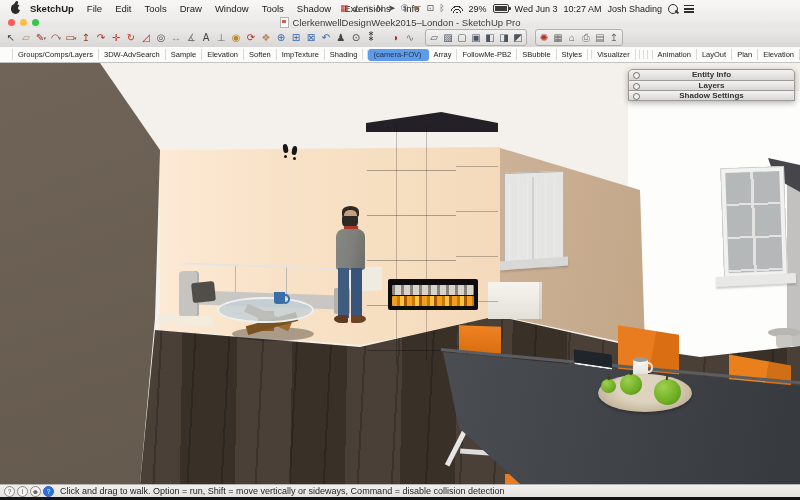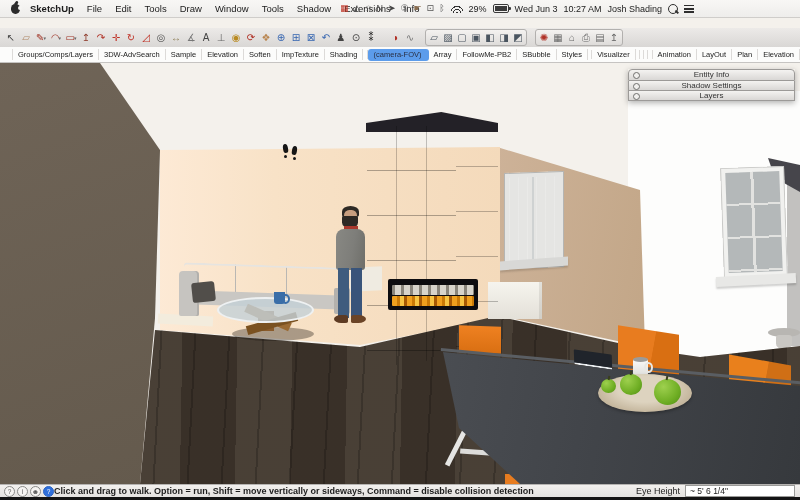--- a/index.html
+++ b/index.html
@@ -198,21 +198,21 @@
   .apple-l{left:654px;top:316px;width:27px;height:26px;}
   
   .foot{width:5px;height:9px;background:#161616;border-radius:50% 50% 40% 40%;}
   .f1{left:283px;top:81px;transform:rotate(-10deg);}
   .f2{left:292px;top:83px;transform:rotate(10deg);}
   .heel{width:3px;height:3px;background:#161616;border-radius:50%;}
   .h1{left:284px;top:92px;}
   .h2{left:293px;top:94px;}
   
   .panel{position:absolute;left:628px;top:6px;width:167px;z-index:40;
-    box-shadow:0 2px 6px rgba(0,0,0,.3);font-size:8px;color:#333;}
+    box-shadow:0 2px 6px rgba(0,0,0,.3);font-size:8px;color:#333;font-weight:bold;}
   .p-titlebar{position:relative;height:10px;background:linear-gradient(#f4f3f1,#d9d7d5);
     border:1px solid #9c9a98;border-radius:4px 4px 0 0;text-align:center;line-height:10px;}
   .p-bar{position:relative;height:9px;background:linear-gradient(#f4f3f1,#d9d7d5);
     border:1px solid #9c9a98;border-top:none;text-align:center;line-height:9px;}
   .p-circle{position:absolute;left:4px;top:2px;width:5px;height:5px;border:1px solid #6f6f6d;border-radius:50%;background:#f0efed;}
   .p-body{position:relative;height:64px;background:#e9e8e6;border:1px solid #9c9a98;border-top:none;}
   .p-msg{position:absolute;left:8px;top:6px;font-size:9.5px;color:#222;}
   .ei-toggle{position:absolute;right:7px;top:5px;width:11px;height:13px;background:#fbfbf9;
     border:1px solid #8f8d8b;border-radius:2px;}
   .ei-toggle::before{content:"";position:absolute;left:2.5px;top:2px;border-left:2.5px solid transparent;
@@ -222,21 +222,21 @@
   .ei-resize{position:absolute;right:1px;bottom:1px;width:8px;height:8px;
     background:repeating-linear-gradient(135deg,transparent 0 2px,#9a9a98 2px 3px);}
   
   #statusbar{position:absolute;left:0;top:484px;width:800px;height:13px;
     background:linear-gradient(#f2f0ee,#e4e2e0);border-top:1px solid #b5b3b1;box-sizing:border-box;
     display:flex;align-items:center;padding-left:4px;font-size:9px;color:#1e1e1e;}
   #sb-icons{display:flex;gap:2px;align-items:center;}
   .sb-circle{width:9px;height:9px;border-radius:50%;border:1px solid #8a8a88;background:#f6f4f2;
     font-size:6.5px;line-height:9px;text-align:center;color:#555;}
   .sb-circle.blue{background:#2f6fdb;border-color:#2a63c4;color:#fff;}
-  #sb-msg{margin-left:0;white-space:nowrap;overflow:hidden;font-weight:bold;}
+  #sb-msg{margin-left:6px;white-space:nowrap;overflow:hidden;}
   #sb-right{margin-left:auto;display:flex;align-items:center;gap:5px;padding-right:5px;}
   #eye-value{display:inline-block;width:100px;height:10px;line-height:10px;background:#fff;
     border:1px solid #9a9a98;font-size:8.5px;padding:0 4px;color:#222;}
   #bottomstrip{position:absolute;left:0;top:497px;width:800px;height:3px;background:#141414;}
 </style>
 </head>
 <body>
 
 <div id="screen">
 
@@ -272,20 +272,29 @@
           <i></i>
         </span>
       <span class="m-text">Wed Jun 3</span>
       <span class="m-text">10:27 AM</span>
       <span class="m-text">Josh Shading</span>
       <span class="search-icon"></span>
       <span class="list-icon"></span>
     </div>
   </div>
 
+  <div id="titlebar">
+    <span class="tl red"></span>
+    <span class="tl yellow"></span>
+    <span class="tl green"></span>
+    <div id="titlewrap">
+      <span class="doc-icon"></span>
+      <span id="title">ClerkenwellDesignWeek2015–London - SketchUp Pro</span>
+    </div>
+  </div>
 
   <div id="toolbar">
     <div id="tb-left">
         <span class="ti" style="color: rgb(58, 58, 58);">↖</span>
         <span class="ti" style="color: rgb(176, 137, 104);">▱</span>
         <span class="ti" style="color: rgb(160, 51, 37);">✎<i class="caret">▾</i></span>
         <span class="ti" style="color: rgb(160, 51, 37);">◠<i class="caret">▾</i></span>
         <span class="ti" style="color: rgb(160, 51, 37);">▭<i class="caret">▾</i></span>
         <span class="ti" style="color: rgb(143, 60, 44);">↥</span>
         <span class="ti" style="color: rgb(176, 48, 37);">↷</span>
@@ -499,37 +508,33 @@
       <div class="heel h2"></div>
     </div>
 
     <div class="panel">
       <div class="p-titlebar">
         <span class="p-circle"></span>
         <span>Entity Info</span>
       </div>
       <div class="p-bar">
         <span class="p-circle"></span>
-        <span>Shadow Settings</span>
+        <span>Layers</span>
       </div>
       <div class="p-bar">
         <span class="p-circle"></span>
-        <span>Layers</span>
+        <span>Shadow Settings</span>
       </div>
     </div>
   </div>
 
   <div id="statusbar">
     <div id="sb-icons">
         <span class="sb-circle ">?</span>
         <span class="sb-circle ">i</span>
         <span class="sb-circle ">☻</span>
         <span class="sb-circle blue">?</span>
       </div>
     <span id="sb-msg">Click and drag to walk.  Option = run, Shift = move vertically or sideways, Command = disable collision detection</span>
-    <div id="sb-right">
-      <span id="eye-label">Eye Height</span>
-      <span id="eye-value">~ 5' 6 1/4"</span>
-    </div>
   </div>
 
   <div id="bottomstrip"></div>
 </div>
 
 </body></html>

